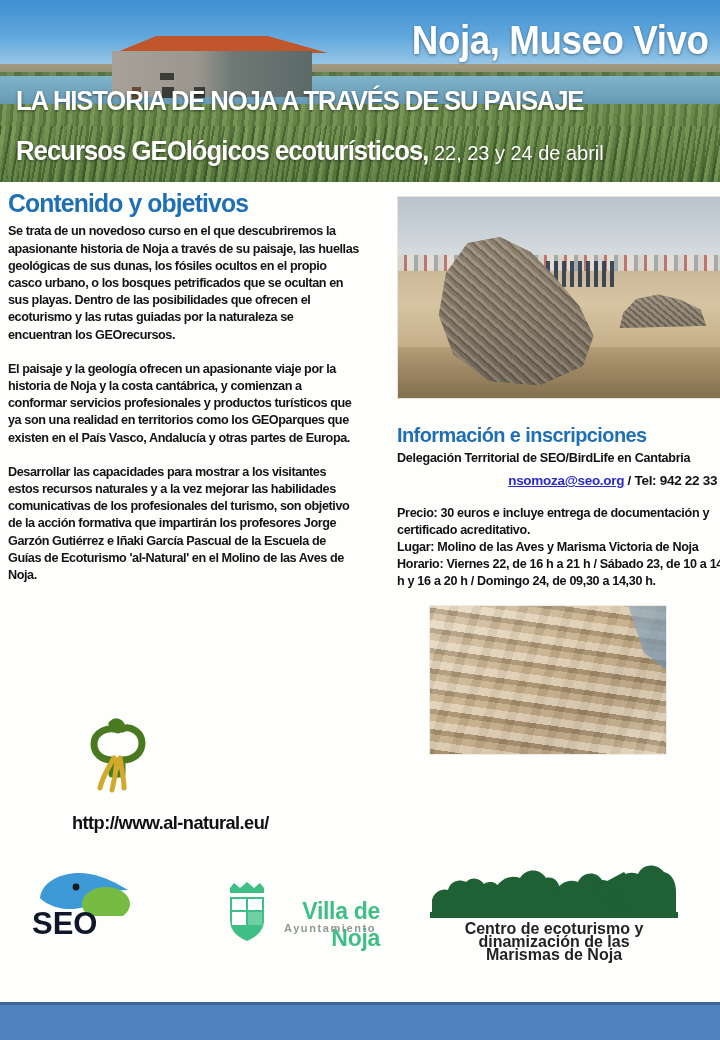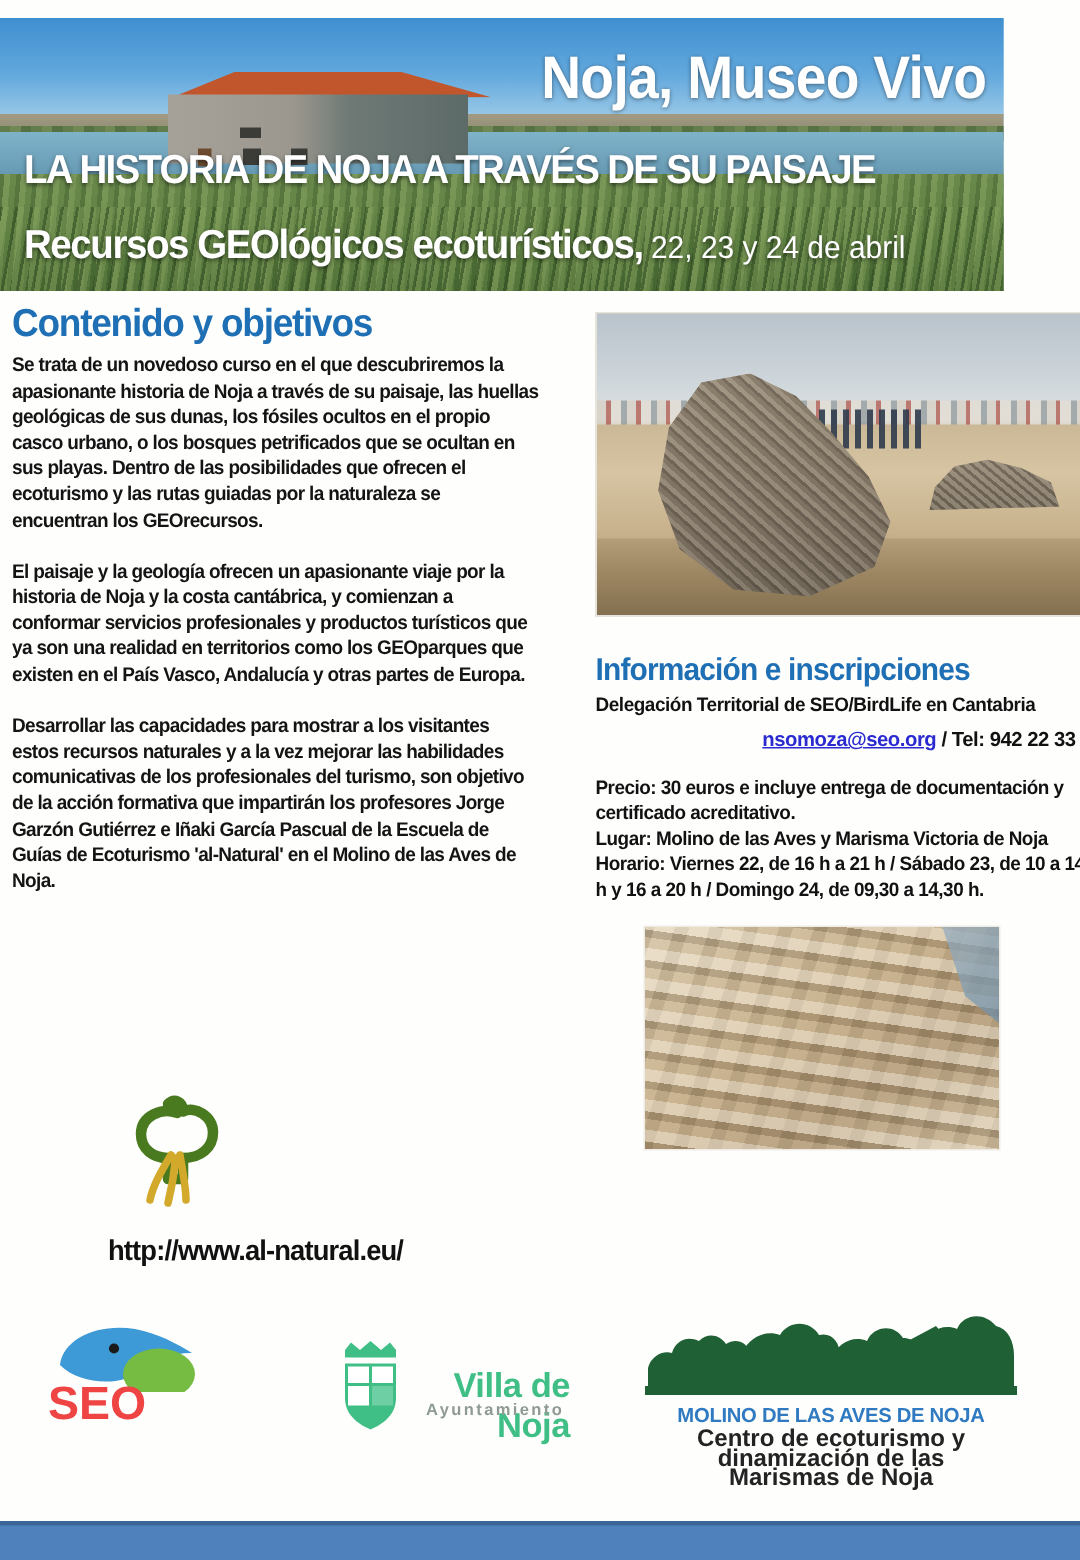--- a/index.html
+++ b/index.html
@@ -6,26 +6,25 @@
   html, body {
     width: 720px; height: 1040px;
     background: #fefefd;
     font-family: "Liberation Sans", sans-serif;
     overflow: hidden;
   }
   .poster { position: relative; width: 720px; height: 1040px; background: #fefefd; }
 
   
   .header {
-    position: relative; width: 669px; height: 182px; overflow: hidden;
+    position: relative; width: 720px; height: 182px; overflow: hidden;
     background: linear-gradient(to bottom,
        #5b9fd4 0%, #79b5e0 22%, #9dcbe9 34%,
        #7fa9b8 41%, #6f98ad 47%,
        #86a06a 56%, #7f9d5e 66%, #738f52 78%, #62803f 100%);
-    margin-top: 12px;
   }
   
   .hd-sky { position:absolute; left:0; top:0; width:720px; height:68px;
     background: linear-gradient(to bottom,#3f8fd0 0%, #62a8dd 55%, #9ecbe8 100%); }
   
   .hd-far { position:absolute; left:0; top:64px; width:720px; height:14px;
     background: linear-gradient(to bottom,#a5916f,#8d8a6b); opacity:.85; }
   
   .hd-water { position:absolute; left:0; top:76px; width:720px; height:38px;
     background: linear-gradient(to bottom,#7fb3c9,#6fa2bb 50%,#5d8fa9); }
@@ -154,21 +153,21 @@
   .alnat-sub { position:absolute; left:60px; top:50px; font-size:12.5px;
      font-weight:700; color:#b8911f; letter-spacing:1.2px;
      font-family:"DejaVu Sans", sans-serif; }
   .alnat-url { position:absolute; left:72px; top:812px; font-size:19px;
      font-weight:600; color:#111; letter-spacing:-0.6px;
      transform: scaleX(.96); transform-origin:left center; }
 
   
   .seo { position:absolute; left:32px; top:868px; width:135px; height:105px; }
   .seo-t1 { position:absolute; left:0; top:38px; font-size:31px; font-weight:800;
-     color:#ef4444; letter-spacing:0px; }
+     color:#0f172a; letter-spacing:0px; }
   .seo-t2 { position:absolute; left:0; top:70px; font-size:29px; font-weight:400;
      color:#6b6b6b; letter-spacing:-0.5px; }
 
   
   .villa { position:absolute; left:220px; top:880px; width:160px; height:72px; }
   .villa-t1 { position:absolute; left:62px; top:18px; font-size:23px;
      font-weight:600; color:#3fbf86; letter-spacing:-0.3px;text-align:right; }
   .villa-t2 { position:absolute; left:64px; top:42px; font-size:11px;
      font-weight:600; color:#8f9a93; letter-spacing:1.6px; }
 
@@ -289,18 +288,17 @@
       <svg width="252" height="62" viewBox="0 0 252 62">
         <path d="M4 58 L4 42 C6 34 14 30 20 32 C22 24 30 20 38 24 C44 18 52 20 56 26 C62 22 70 24 72 32 L74 58 Z" fill="#1f6135"></path>
         <path d="M66 58 L66 34 C70 22 82 16 92 20 C98 10 112 10 118 20 C126 18 132 24 132 34 L132 58 Z" fill="#1f6135"></path>
         <path d="M126 58 L126 36 C130 26 140 20 150 24 C154 14 168 12 174 22 C182 22 188 28 188 38 L188 58 Z" fill="#1f6135"></path>
         <path d="M186 58 L186 28 C190 18 200 12 210 16 C214 6 228 4 236 14 C244 16 248 24 248 34 L248 58 Z" fill="#1f6135"></path>
         <path d="M166 30 L196 14 L206 26 L176 40 Z" fill="#1f6135"></path>
         <path d="M188 36 L188 58 L178 58 Z M190 36 L198 58 L206 58 Z" fill="#1f6135"></path>
         <rect x="2" y="54" width="248" height="6" fill="#1f6135"></rect>
       </svg>
     </div>
-    <div class="molino-t1">MOLINO DE LAS AVES DE NOJA</div>
     <div class="molino-t2"><span>Centro de ecoturismo y dinamización de las</span><br><span>Marismas de Noja</span></div>
   </div>
 
   <div class="bottom-bar"></div>
 </div>
 
 </body></html>

